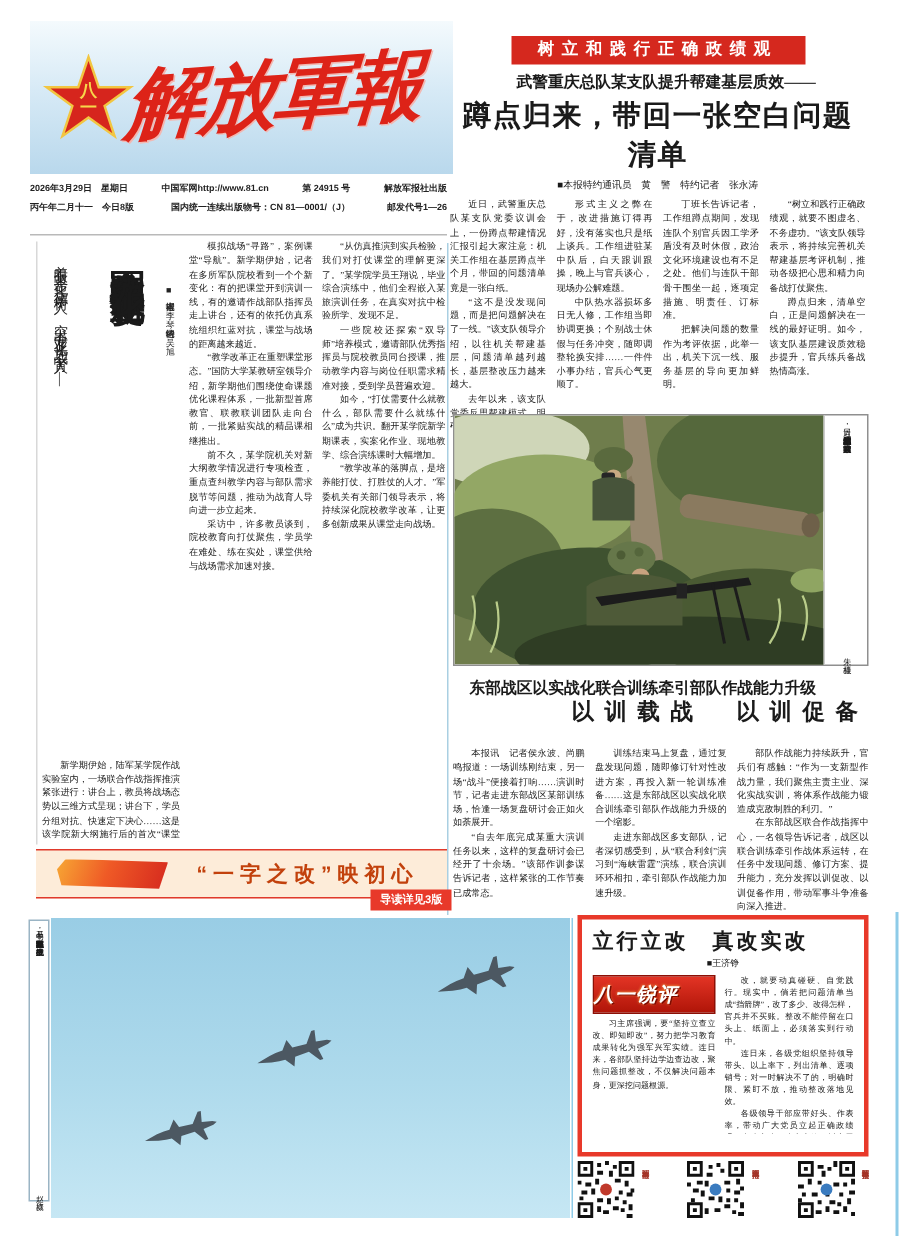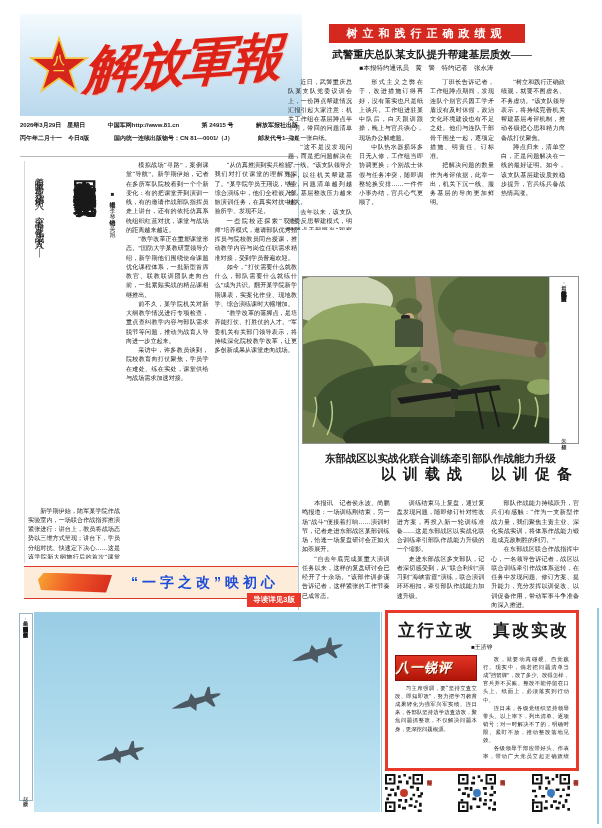--- a/index.html
+++ b/index.html
@@ -17,21 +17,21 @@
   .dl-row{display:flex;justify-content:space-between;white-space:nowrap;margin-bottom:4px;}
   .rule-h{position:absolute;left:20px;top:156px;width:278px;border-top:1px solid #b9b9b9;}
   .rule-v1{position:absolute;left:298px;top:162px;height:448px;border-left:1px solid #a9cfe2;}
   .rule-v2{position:absolute;left:381px;top:612px;height:200px;border-left:1.5px solid #8ecbe8;}
   .rule-v3{position:absolute;left:597px;top:608px;height:216px;border-left:2px solid #8ecbe8;}
   
   .smalltxt p{margin:0;text-indent:2em;text-align:justify;}
   .cols{display:flex;gap:7px;overflow:hidden;}
   .col{flex:1;overflow:hidden;font-size:6.1px;line-height:1.52;}
   
-  .tr{position:absolute;left:288px;top:24px;width:277px;}
+  .tr{position:absolute;left:300px;top:24px;width:277px;}
   .ribbon{width:196px;height:19px;margin:0 auto 5px auto;background:#d5281e;color:#fff;
           font-family:"Liberation Sans",sans-serif;font-weight:bold;font-size:11px;
           letter-spacing:5px;text-align:center;line-height:19px;}
   .tr-kicker{text-align:center;font-weight:bold;font-size:10.5px;margin:3px 0 2px 11px;}
   .tr-headline{margin:1px 0 3px 0;text-align:center;font-family:"Liberation Sans",sans-serif;
                font-weight:bold;font-size:19px;letter-spacing:1px;}
   .tr-byline{text-align:center;font-size:6.5px;margin-bottom:5px;}
   .tr .cols{height:152px;}
   
   .la{position:absolute;left:24px;top:161px;width:273px;height:402px;display:flex;gap:6px;
@@ -46,50 +46,50 @@
   .la-intro{font-size:6.1px;line-height:1.5;margin-top:4px;overflow:hidden;height:52px;}
   .la .col{height:100%;}
   
   .jungle{position:absolute;left:302px;top:276px;width:277px;height:168px;margin:0;
           border:1px solid #8f8f8f;display:flex;box-sizing:border-box;background:#fff;}
   .jungle svg{display:block;}
   .ph-cap{width:29px;border-left:1px solid #cccccc;display:flex;flex-direction:column;
           align-items:center;justify-content:space-between;padding:4px 0;box-sizing:border-box;}
   .ph-cap .v{font-size:5.4px;line-height:1.25;}
   
-  .c-kicker{position:absolute;left:302px;top:452px;width:277px;text-align:center;
+  .c-kicker{position:absolute;left:290px;top:452px;width:277px;text-align:center;
             font-weight:bold;font-size:10.5px;}
   .c-headline{position:absolute;left:302px;top:465px;width:277px;margin:0;text-align:right;
               font-family:"Liberation Sans",sans-serif;font-weight:bold;font-size:15px;letter-spacing:7px;}
   .c-cols{position:absolute;left:302px;top:499px;width:277px;height:111px;}
   
   .band{position:absolute;left:24px;top:566px;width:274px;height:33px;background:#fdecd9;
         border-top:1.5px solid #e0392b;border-bottom:1.5px solid #e0392b;
         display:flex;align-items:center;box-sizing:border-box;}
   .badge{margin-left:14px;width:74px;height:20px;border-radius:3px;
          background:linear-gradient(110deg,#f7a734 0%,#ef5a26 45%,#d5281e 100%);
          clip-path:polygon(0 35%,8% 0,100% 12%,92% 100%,4% 88%);
          box-shadow:0 1px 1px rgba(150,40,0,.4);}
   .band-title{flex:1;text-align:center;font-family:"Liberation Sans",sans-serif;font-weight:bold;
-              font-size:14px;letter-spacing:4px;color:#1d4ed8;}
+              font-size:14px;letter-spacing:4px;color:#c2410c;}
   .readmore{position:absolute;right:-3px;bottom:-9px;background:#e8392a;color:#fff;
             font-family:"Liberation Sans",sans-serif;font-size:7.5px;font-weight:bold;
             padding:2px 6px;white-space:nowrap;}
   
   .jets{position:absolute;left:34px;top:612px;width:346px;height:200px;margin:0;}
   .jets svg{display:block;}
   .jets-cap{position:absolute;left:19px;top:613px;width:14px;height:188px;border:1px solid #9ab4c4;
             box-sizing:border-box;display:flex;flex-direction:column;align-items:center;
             justify-content:space-between;padding:3px 0;}
   .jets-cap .v{font-size:5.2px;line-height:1.2;}
   
   .cm{position:absolute;left:385px;top:610px;width:194px;height:161px;border:3px solid #e8392a;
       box-sizing:border-box;background:#fff;padding:4px 7px;}
-  .cm-title{text-align:right;font-family:"Liberation Sans",sans-serif;font-weight:bold;
-            font-size:17px;letter-spacing:2px;margin:2px 0 1px 0;}
+  .cm-title{text-align:left;font-family:"Liberation Sans",sans-serif;font-weight:bold;
+            font-size:14px;letter-spacing:2px;margin:2px 0 1px 0;}
   .cm-byline{text-align:center;font-size:6px;margin-bottom:3px;}
   .cm-body{display:flex;gap:6px;height:106px;overflow:hidden;}
   .cm-colA{width:82px;}
   .cm-logo{height:24px;background:linear-gradient(180deg,#e33425,#b01508);border:1px solid #8c0f05;
            color:#fff;font-family:"Liberation Sans",sans-serif;font-weight:bold;font-style:italic;
            font-size:13px;letter-spacing:1px;text-align:left;line-height:24px;
            text-shadow:1px 1px 0 #7e0c02, 0 0 2px #ffd75e;margin-bottom:3px;}
   .cm-colA .txt,.cm-colB{font-size:5.4px;line-height:1.5;overflow:hidden;}
   .cm-colB{flex:1;}
   
@@ -129,20 +129,21 @@
   </div>
 
   <div class="rule-h"></div>
   <div class="rule-v1"></div>
   <div class="rule-v2"></div>
   <div class="rule-v3"></div>
 
   <section class="tr">
     <div class="ribbon">树立和践行正确政绩观</div>
     <div class="tr-kicker">武警重庆总队某支队提升帮建基层质效——</div>
+    <h1 class="tr-headline">蹲点归来，带回一张空白问题清单</h1>
     <div class="tr-byline">■本报特约通讯员　黄　警　特约记者　张永涛</div>
     <div class="cols smalltxt">
       <div class="col">
         <p>近日，武警重庆总队某支队党委议训会上，一份蹲点帮建情况汇报引起大家注意：机关工作组在基层蹲点半个月，带回的问题清单竟是一张白纸。</p>
         <p>“这不是没发现问题，而是把问题解决在了一线。”该支队领导介绍，以往机关帮建基层，问题清单越列越长，基层整改压力越来越大。</p>
         <p>去年以来，该支队党委反思帮建模式，明确蹲点干部既当“观察员”，更当“服务员”。</p>
       </div>
       <div class="col">
         <p>形式主义之弊在于，改进措施订得再好，没有落实也只是纸上谈兵。工作组进驻某中队后，白天跟训跟操，晚上与官兵谈心，现场办公解难题。</p>
         <p>中队热水器损坏多日无人修，工作组当即协调更换；个别战士休假与任务冲突，随即调整轮换安排……一件件小事办结，官兵心气更顺了。</p>

